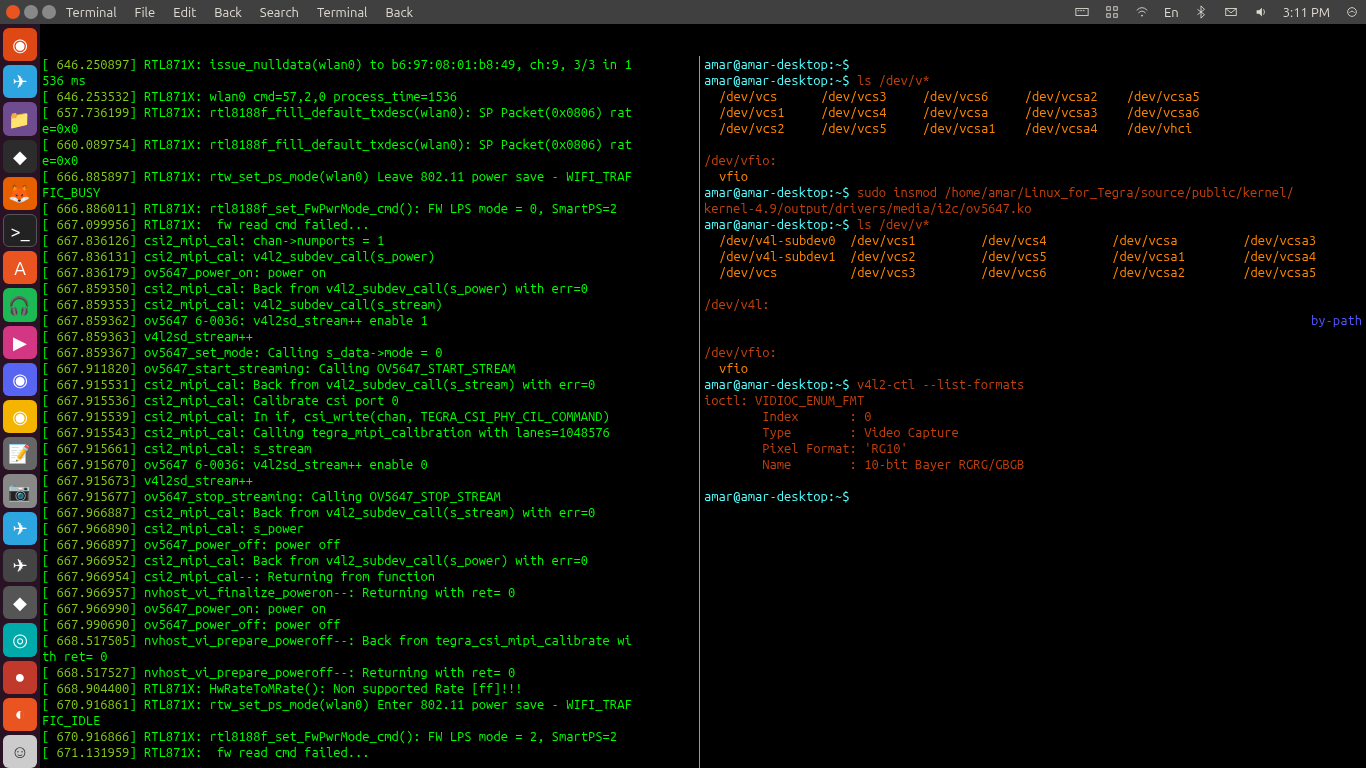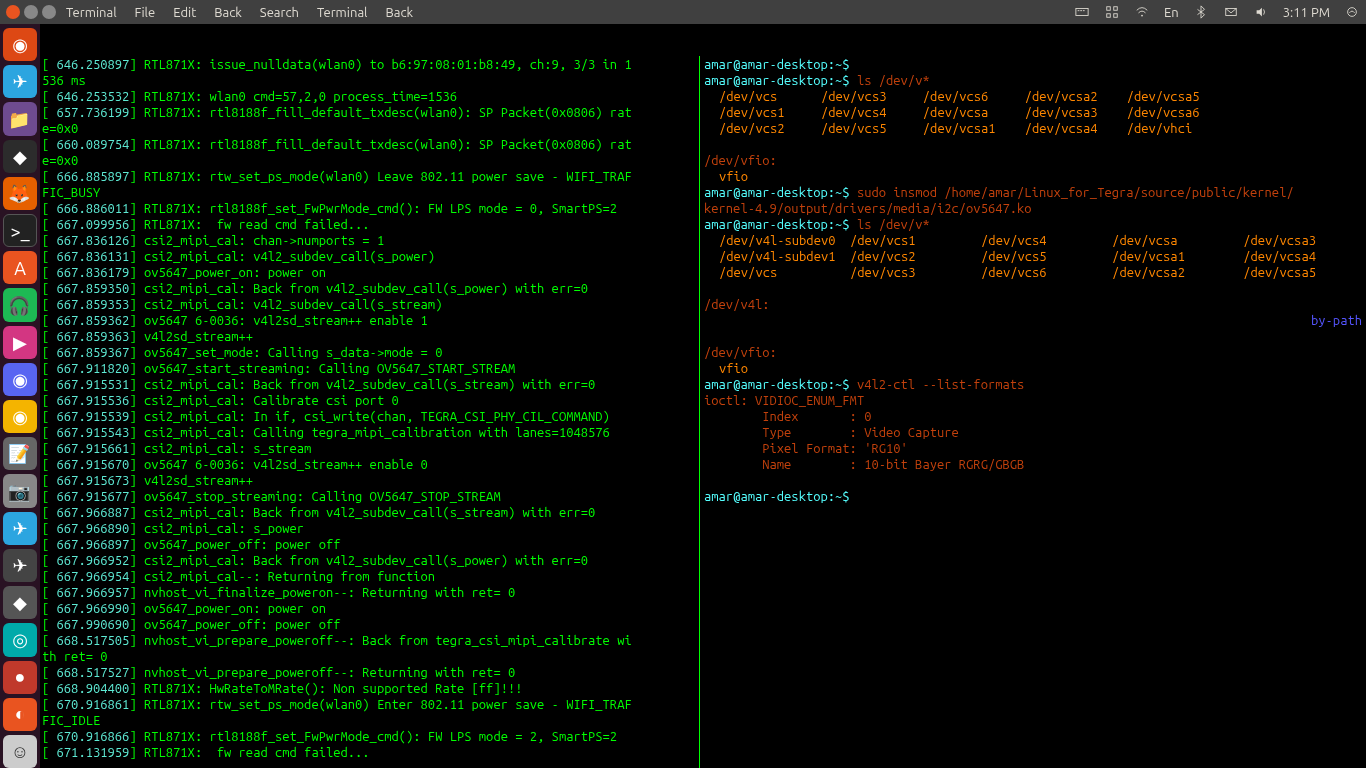--- a/index.html
+++ b/index.html
@@ -44,21 +44,21 @@
 
 
 .termarea { position: absolute; left: 40px; right: 0; top: 24px; bottom: 0; background: #000; font-family: "Ubuntu Mono","DejaVu Sans Mono",monospace; font-size: 13px; line-height: 16px; white-space: pre; color: #ccc; }
 .panes { display: flex; height: calc(100% - 16px); }
 .pane { overflow: hidden; }
 .pane.left { width: 660px; border-right: 1px solid #00ff00; padding: 0 2px; }
 .pane.right { flex: 1; padding: 0 4px; }
 
 
 .g { color: #00ff00; }
-.y { color: #5eead4; }
+.y { color: #84cc16; }
 .o { color: #ff8700; margin-left: 15px; }
 .c { color: #55ffff; }
 .w { color: #c2410c; }
 .b { color: #5555ff; text-align: right; }
 .bold { font-weight: normal; }
 
 .line { display: block; }
 </style>
 </head>
 <body>

